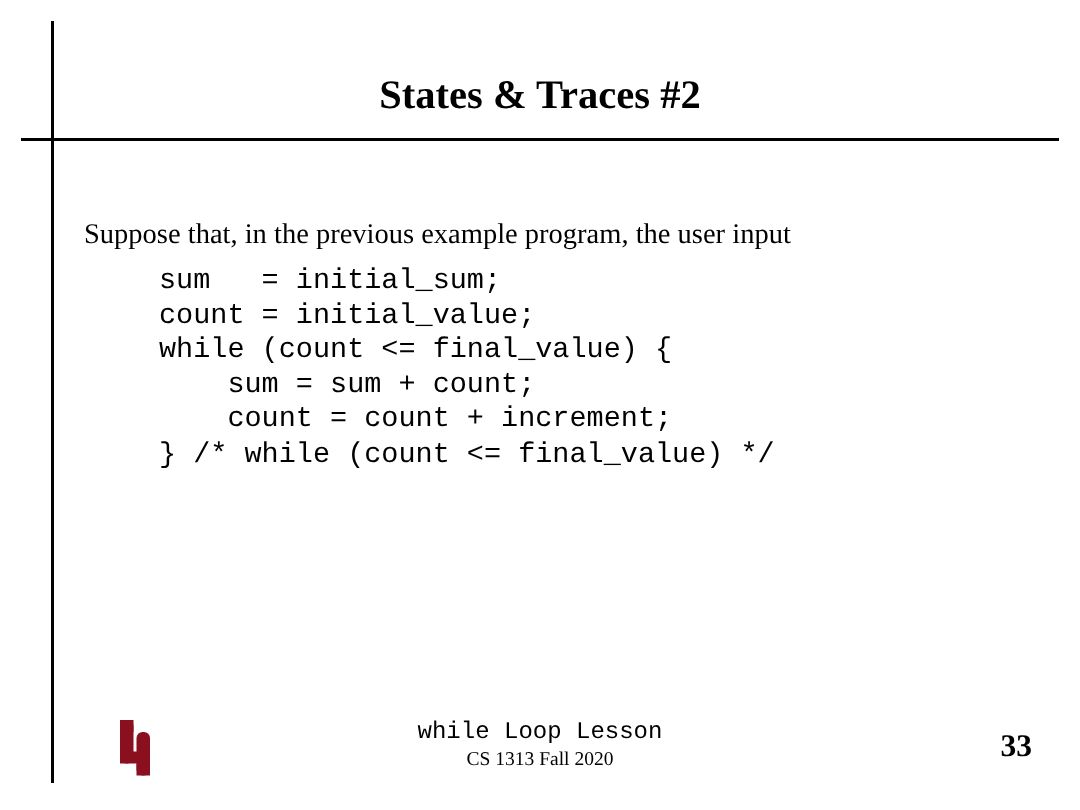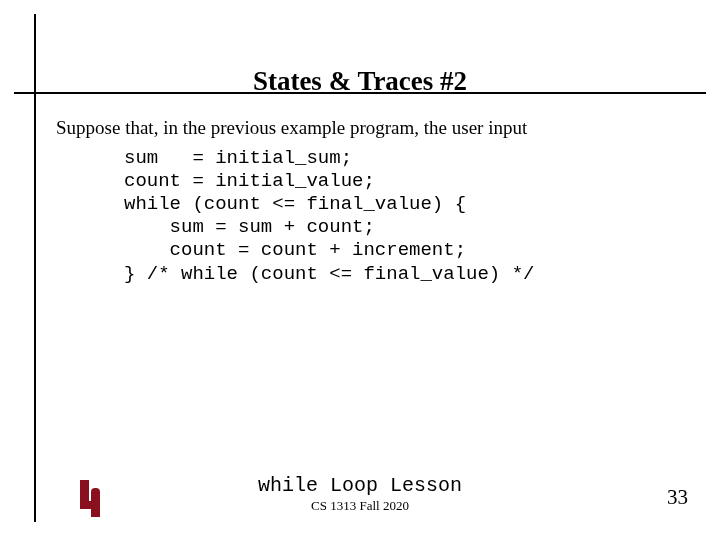--- a/index.html
+++ b/index.html
@@ -25,65 +25,66 @@
     left: 14px;
     top: 92px;
     width: 692px;
     height: 2px;
     background: #000;
   }
   .title {
     position: absolute;
     left: 0;
     right: 0;
-    top: 66px;
+    top: 48px;
     text-align: center;
     font-size: 27px;
     font-weight: bold;
   }
   .body-area {
     position: absolute;
     left: 56px;
     top: 116px;
     width: 620px;
     font-size: 19px;
     line-height: 1.3;
   }
-  .para1 { margin-bottom: 6px; }
+  .para1 { margin-bottom: 6px; margin-top: 29px; }
   .para1 .indent { padding-left: 28px; display: block; }
   .para2 { margin-bottom: 4px; }
   .mono { font-family: "Courier New", Courier, monospace; font-size: 19px; }
   pre.codeblock {
     font-family: "Courier New", Courier, monospace;
     font-size: 19px;
     line-height: 1.22;
     white-space: pre;
-    margin-left: 68px;
+    margin-left: 50px;
   }
   .footer {
     position: absolute;
     left: 0;
     right: 0;
     bottom: 26px;
     text-align: center;
   }
   .footer .lesson {
     font-family: "Courier New", Courier, monospace;
-    font-size: 20px;
+    font-size: 16px;
   }
   .footer .course {
     font-family: "Times New Roman", serif;
     font-size: 13px;
     margin-top: 1px;
   }
   .pagenum {
     position: absolute;
     right: 32px;
     bottom: 30px;
     font-size: 21px;
+    font-weight: bold;
   }
   .logo {
     position: absolute;
     left: 74px;
     bottom: 22px;
     width: 34px;
     height: 40px;
   }
 </style>
 </head>

